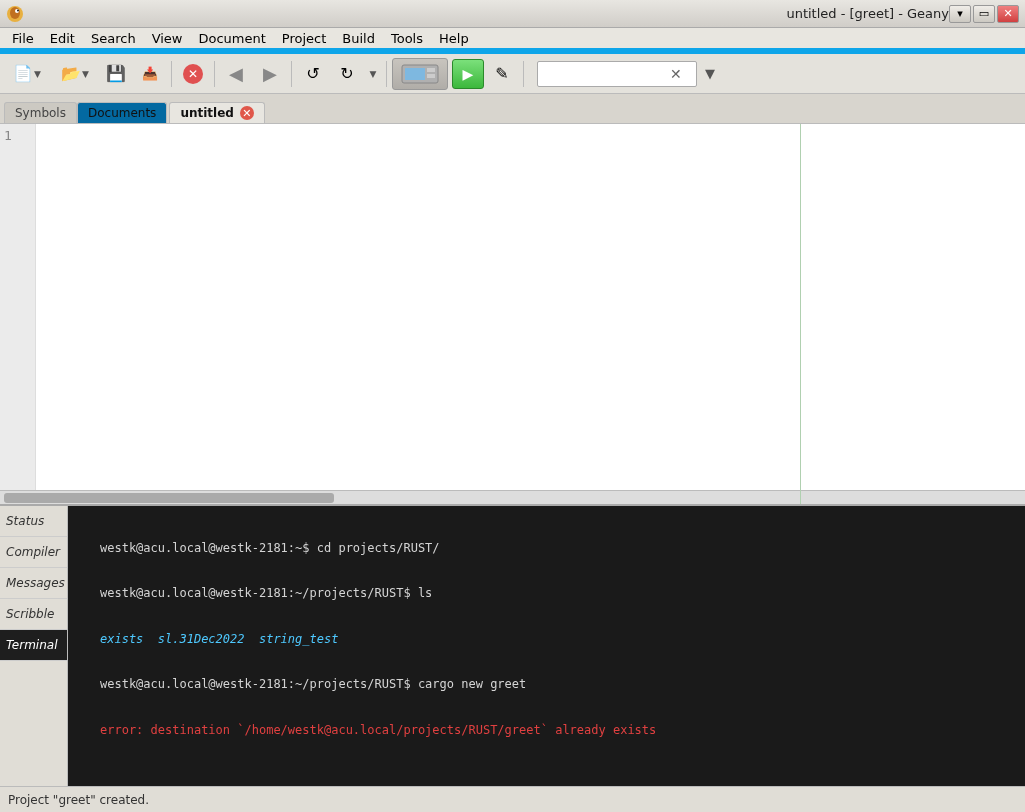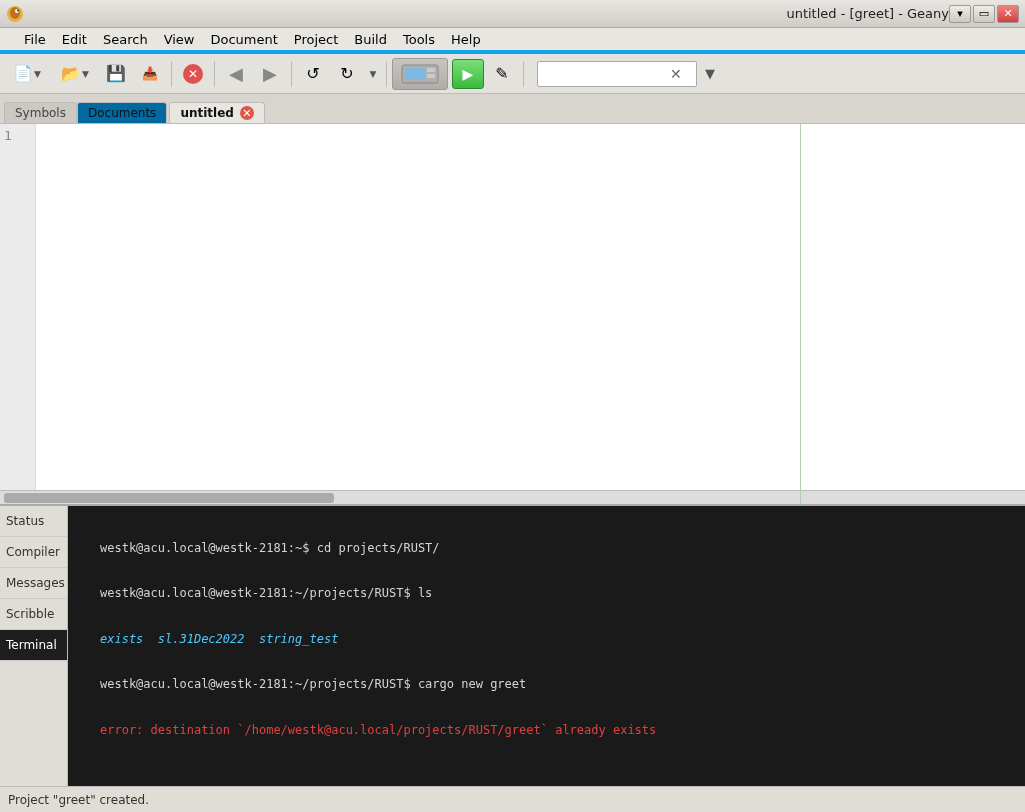--- a/index.html
+++ b/index.html
@@ -23,22 +23,22 @@
       border: 1px solid #999; border-radius: 2px;
       display: flex; align-items: center; justify-content: center;
       font-size: 11px; cursor: pointer;
     }
 
     
     #menubar {
       width: 100%; height: 26px;
       background: #e8e6e0;
       display: flex; align-items: center;
-      border-bottom: 4px solid #0ea5e9;
-      padding: 0 16px;
+      border-bottom: 6px solid #0ea5e9;
+      padding: 0 4px;
     }
     .menu-item {
       padding: 2px 8px; font-size: 13px;
       cursor: pointer; border-radius: 2px;
     }
 
     
     #toolbar {
       width: 100%; height: 40px;
       background: #e4e2dc;
@@ -196,20 +196,21 @@
       background: #e0ddd6;
       display: flex; flex-direction: column;
       border-right: 1px solid #bbb;
     }
     .bottom-tab {
       padding: 8px 6px;
       font-size: 12px;
       cursor: pointer;
       color: #333;
       border-bottom: 1px solid #ccc;
+      font-style: italic;
     }
     .bottom-tab.active { background: #1e1e1e; color: white; }
     #terminal-content {
       flex: 1;
       background: #1a1a1a;
       color: #d4d4d4;
       font-family: monospace; font-size: 12px;
       padding: 6px 8px;
       overflow-y: auto;
       white-space: pre;

